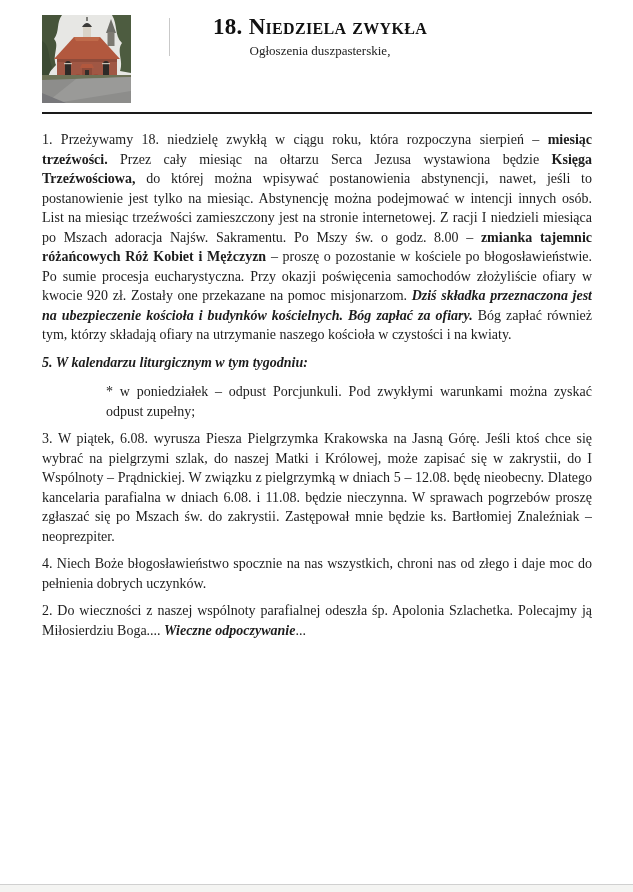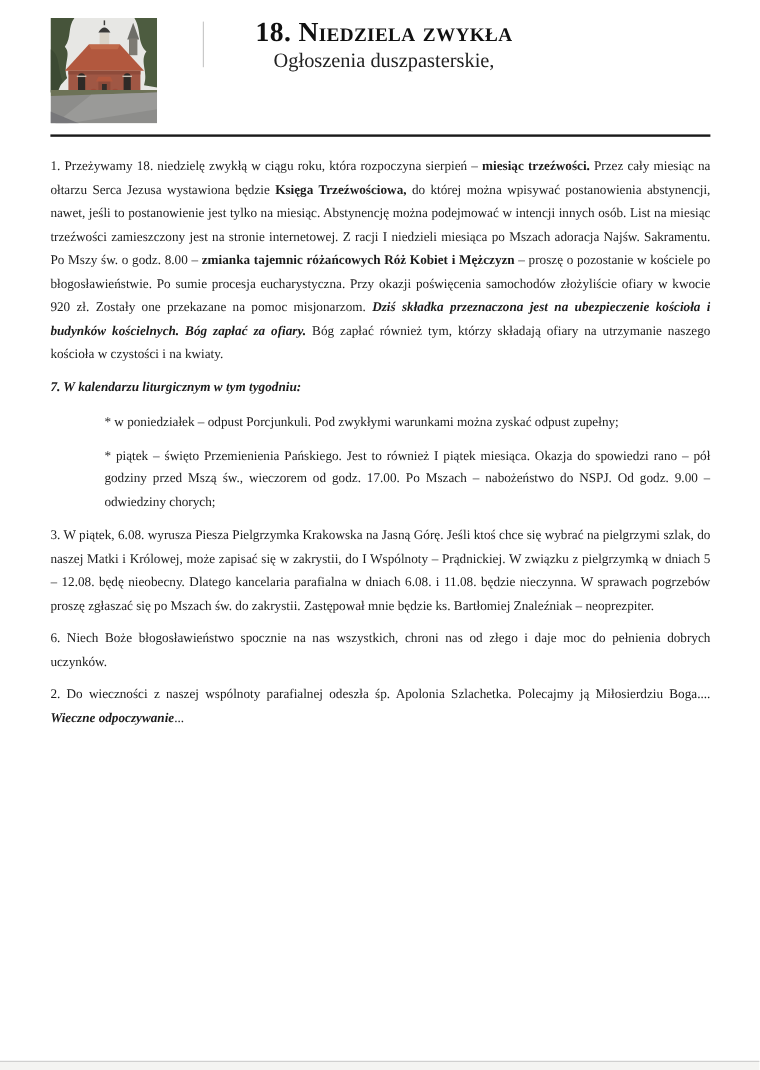--- a/index.html
+++ b/index.html
@@ -26,36 +26,36 @@
     position:absolute;left:140px;top:13px;width:360px;
     text-align:center;
   }
   .doc-title{
     margin:0;
     font-size:23px;line-height:27px;font-weight:700;
     font-variant:small-caps;letter-spacing:.3px;
     color:#111111;
   }
   .doc-subtitle{
-    font-size:17px;line-height:21px;color:#222222;
+    font-size:13px;line-height:21px;color:#222222;
   }
   .hrule{
     position:absolute;left:42px;top:112px;width:550px;height:2px;
     background:#1a1a1a;
   }
   
   .content{
     position:absolute;left:42px;top:130px;width:550px;height:754px;
     overflow:hidden;
-    font-size:11px;line-height:19.5px;
+    font-size:14px;line-height:19.5px;
     text-align:justify;
   }
   .para{margin:0 0 8px 0;}
   .heading{font-weight:700;font-style:italic;margin:2px 0 10px 0;}
-  .bullet{margin-left:45px;margin-bottom:8px;}
+  .bullet{margin-left:64px;margin-bottom:8px;}
   .seg-normal{}
   .seg-bold{font-weight:700;}
   .seg-bold-italic{font-weight:700;font-style:italic;}
   
   .footer-strip{
     position:absolute;left:0;bottom:0;width:633px;height:7px;
     background:#f4f4f2;border-top:1px solid #d0d0d0;
   }
 </style>
 </head>
@@ -111,22 +111,21 @@
 
   <div class="titles">
     <h1 class="doc-title">18. Niedziela zwykła</h1>
     <div class="doc-subtitle">Ogłoszenia duszpasterskie,</div>
   </div>
 
   <div class="hrule"></div>
 
   <main class="content">
     <p class="para"><span class="seg-normal">1. Przeżywamy 18. niedzielę zwykłą w ciągu roku, która rozpoczyna sierpień – </span><span class="seg-bold">miesiąc trzeźwości.</span><span class="seg-normal"> Przez cały miesiąc na ołtarzu Serca Jezusa wystawiona będzie </span><span class="seg-bold">Księga Trzeźwościowa,</span><span class="seg-normal"> do której można wpisywać postanowienia abstynencji, nawet, jeśli to postanowienie jest tylko na miesiąc. Abstynencję można podejmować w intencji innych osób. List na miesiąc trzeźwości zamieszczony jest na stronie internetowej. Z racji I niedzieli miesiąca po Mszach adoracja Najśw. Sakramentu. Po Mszy św. o godz. 8.00 – </span><span class="seg-bold">zmianka tajemnic różańcowych Róż Kobiet i Mężczyzn</span><span class="seg-normal"> – proszę o pozostanie w kościele po błogosławieństwie. Po sumie procesja eucharystyczna. Przy okazji poświęcenia samochodów złożyliście ofiary w kwocie 920 zł. Zostały one przekazane na pomoc misjonarzom. </span><span class="seg-bold-italic">Dziś składka przeznaczona jest na ubezpieczenie kościoła i budynków kościelnych. Bóg zapłać za ofiary.</span><span class="seg-normal"> Bóg zapłać również tym, którzy składają ofiary na utrzymanie naszego kościoła w czystości i na kwiaty.</span></p>
-    <p class="para heading"><span class="seg-bold-italic">7. W kalendarzu liturgicznym w tym tygodniu:</span></p>
+    <p class="para heading"><span class="seg-bold-italic">5. W kalendarzu liturgicznym w tym tygodniu:</span></p>
     <p class="para bullet"><span class="seg-normal">* w poniedziałek – odpust Porcjunkuli. Pod zwykłymi warunkami można zyskać odpust zupełny;</span></p>
-    <p class="para bullet"><span class="seg-normal">* piątek – święto Przemienienia Pańskiego. Jest to również I piątek miesiąca. Okazja do spowiedzi rano – pół godziny przed Mszą św., wieczorem od godz. 17.00. Po Mszach – nabożeństwo do NSPJ. Od godz. 9.00 – odwiedziny chorych;</span></p>
     <p class="para"><span class="seg-normal">3. W piątek, 6.08. wyrusza Piesza Pielgrzymka Krakowska na Jasną Górę. Jeśli ktoś chce się wybrać na pielgrzymi szlak, do naszej Matki i Królowej, może zapisać się w zakrystii, do I Wspólnoty – Prądnickiej. W związku z pielgrzymką w dniach 5 – 12.08. będę nieobecny. Dlatego kancelaria parafialna w dniach 6.08. i 11.08. będzie nieczynna. W sprawach pogrzebów proszę zgłaszać się po Mszach św. do zakrystii. Zastępował mnie będzie ks. Bartłomiej Znaleźniak – neoprezpiter.</span></p>
-    <p class="para"><span class="seg-normal">6. Niech Boże błogosławieństwo spocznie na nas wszystkich, chroni nas od złego i daje moc do pełnienia dobrych uczynków.</span></p>
+    <p class="para"><span class="seg-normal">4. Niech Boże błogosławieństwo spocznie na nas wszystkich, chroni nas od złego i daje moc do pełnienia dobrych uczynków.</span></p>
     <p class="para"><span class="seg-normal">2. Do wieczności z naszej wspólnoty parafialnej odeszła śp. Apolonia Szlachetka. Polecajmy ją Miłosierdziu Boga.... </span><span class="seg-bold-italic">Wieczne odpoczywanie</span><span class="seg-normal">...</span></p>
   </main>
 
   <div class="footer-strip"></div>
 </div>
 
 </body></html>

